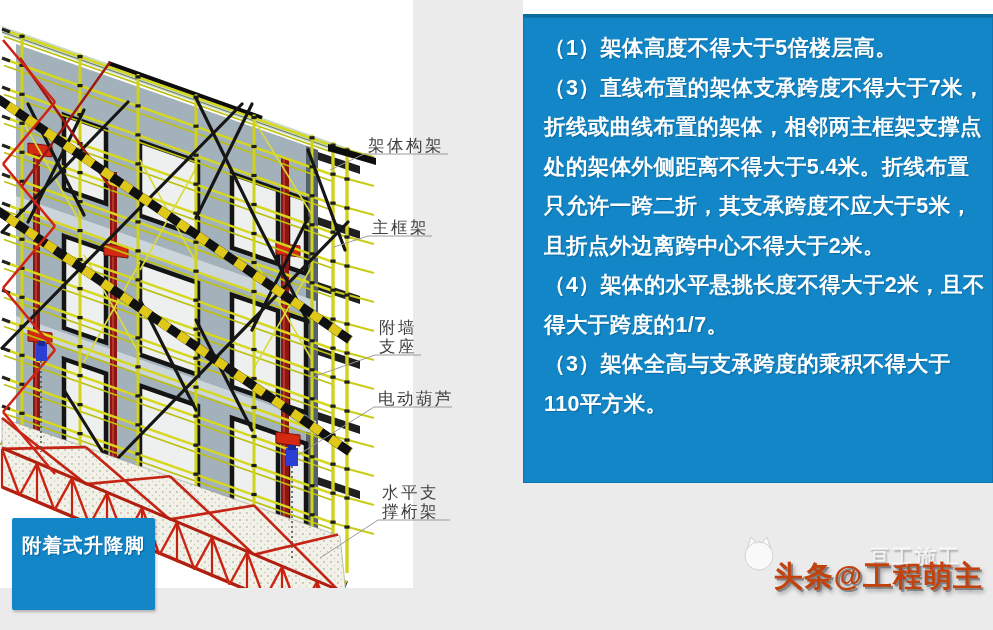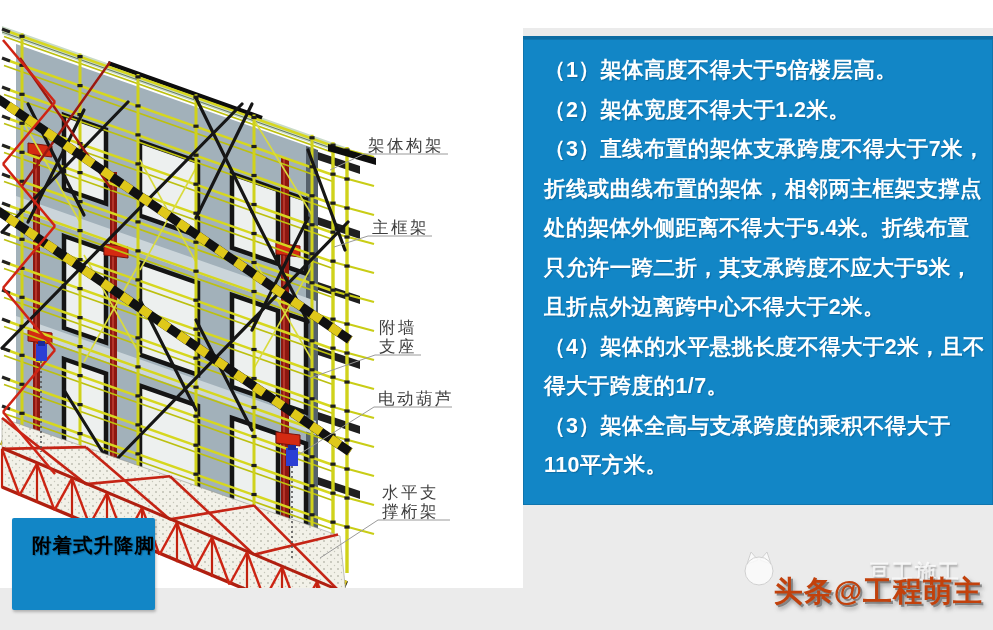--- a/index.html
+++ b/index.html
@@ -1,41 +1,41 @@
 <!DOCTYPE html>
 <html><head>
 <meta charset="utf-8">
 <style>
   html,body{margin:0;padding:0;}
   body{width:993px;height:630px;position:relative;overflow:hidden;
        background:#ebebeb;font-family:"Liberation Sans",sans-serif;}
   .abs{position:absolute;}
 
   
-  #diagram-area{left:0;top:0;width:523px;height:588px;background:#ffffff;}
+  #diagram-area{left:0;top:0;width:413px;height:588px;background:#ffffff;}
   #top-strip{left:523px;top:0;width:470px;height:28px;background:#ffffff;}
 
   
-  #info-panel{left:523px;top:36px;width:470px;height:469px;background:#1286c6;
+  #info-panel{left:523px;top:14px;width:470px;height:469px;background:#1286c6;
               border-top:3px solid #0c6ca2;box-sizing:border-box;
               box-shadow:inset 0 0 0 1px rgba(0,0,0,.12);
               padding:12px 8px 0 21px;}
   #info-panel p{margin:0;color:#ffffff;font-weight:bold;font-size:21.5px;
                 line-height:39.5px;letter-spacing:.4px;
                 text-shadow:1px 1px 1px rgba(0,60,100,.35);}
 
   
   #caption-box{left:12px;top:518px;width:143px;height:92px;background:#1286c6;
                border-radius:2px;text-align:center;box-shadow:1px 2px 3px rgba(0,0,0,.25);}
-  #caption-box .cap-line{color:#000000;font-weight:bold;font-size:19.5px;
-               letter-spacing:1px;line-height:40px;text-shadow:1px 1px 1px rgba(0,50,90,.4);text-align:right;}
+  #caption-box .cap-line{color:#ffffff;font-weight:bold;font-size:19.5px;
+               letter-spacing:1px;line-height:40px;text-shadow:1px 1px 1px rgba(0,50,90,.4);}
   #caption-box .cap-line:first-child{margin-top:7px;}
 
   
-  #watermark{right:6px;top:552px;width:400px;height:70px;}
+  #watermark{right:6px;top:537px;width:400px;height:70px;}
   #wm-ghost{position:absolute;right:26px;top:6px;font-size:21px;font-weight:bold;
             color:rgba(255,255,255,.75);letter-spacing:2px;
             text-shadow:1px 2px 2px rgba(120,120,120,.6);}
   #wm-main{position:absolute;right:4px;top:20px;font-size:29px;font-weight:bold;
            color:#c2410c;letter-spacing:1px;
            text-shadow:2px 2px 0 rgba(110,110,110,.75),3px 4px 4px rgba(80,80,80,.55);}
   #cat-svg{position:absolute;right:208px;top:-2px;opacity:.8;}
 
   
   text.dlabel{fill:#3f3f3f;font-size:16.5px;letter-spacing:2.5px;
@@ -397,21 +397,20 @@
       <text class="dlabel" x="379" y="352">支座</text>
       <text class="dlabel" x="378" y="404">电动葫芦</text>
       <text class="dlabel" x="382" y="498">水平支</text>
       <text class="dlabel" x="382" y="517">撑桁架</text>
     </g>
   </svg>
 </div>
 
 <div class="abs" id="info-panel">
   <p>（1）架体高度不得大于5倍楼层高。</p>
-  <p>（2）架体宽度不得大于1.2米。</p>
   <p>（3）直线布置的架体支承跨度不得大于7米，折线或曲线布置的架体，相邻两主框架支撑点处的架体外侧距离不得大于5.4米。折线布置只允许一跨二折，其支承跨度不应大于5米，且折点外边离跨中心不得大于2米。</p>
   <p>（4）架体的水平悬挑长度不得大于2米，且不得大于跨度的1/7。</p>
   <p>（3）架体全高与支承跨度的乘积不得大于110平方米。</p>
 </div>
 
 <div class="abs" id="caption-box">
   <div class="cap-line">附着式升降脚</div>
 </div>
 
 <div class="abs" id="watermark">

